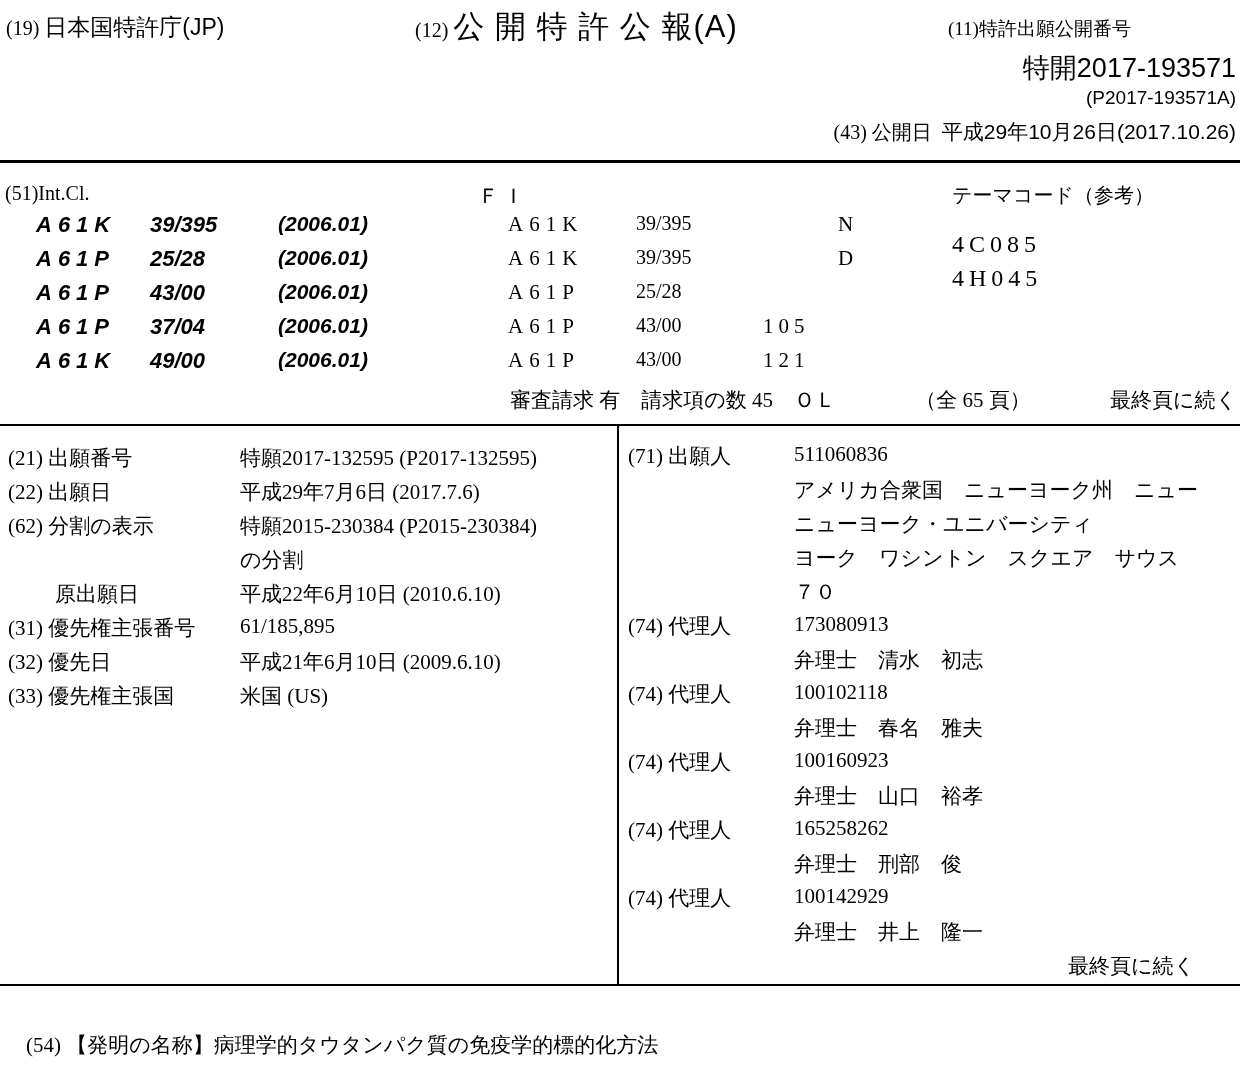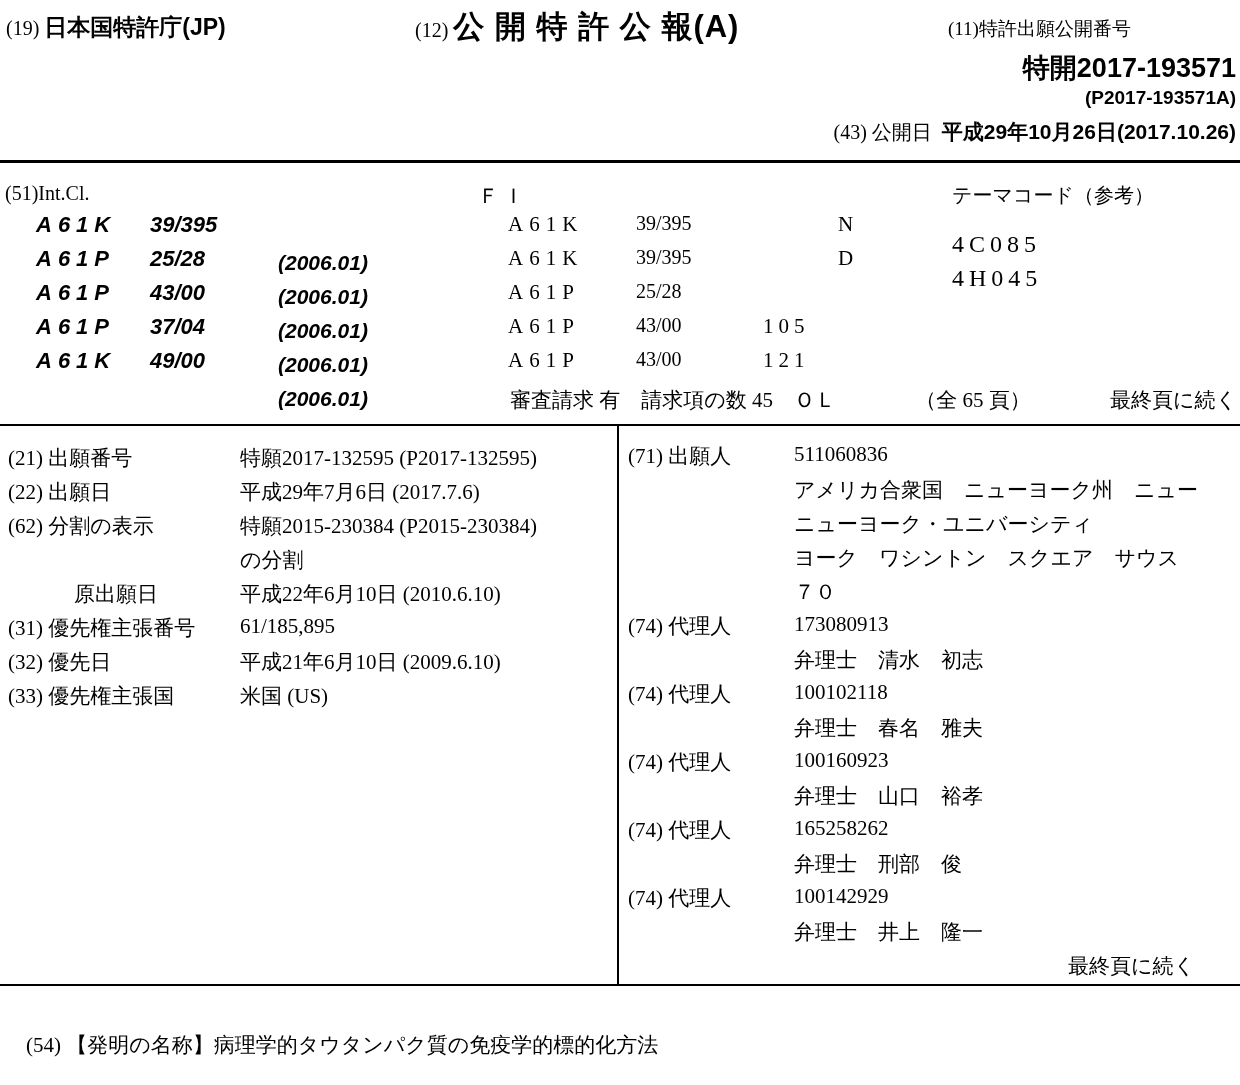--- a/index.html
+++ b/index.html
@@ -8,21 +8,21 @@
     position: relative;
     width: 1240px;
     height: 1085px;
     background: #ffffff;
     color: #000000;
     font-family: "Liberation Serif", serif;
     overflow: hidden;
   }
   .abs { position: absolute; }
   .sans { font-family: "Liberation Sans", sans-serif; }
-  .b { font-weight: bold; }
+  .b { font-weight: normal; }
 
   
   .rule { position: absolute; left: 0; width: 1240px; background: #000; }
   #rule-top { top: 160px; height: 3px; }
   #box-top { top: 424px; height: 2px; }
   #box-bottom { top: 984px; height: 2px; }
   #box-divider { position: absolute; left: 617px; top: 424px; width: 2px; height: 562px; background: #000; }
 
   
   #office { left: 6px; top: 12px; font-size: 20px; }
@@ -39,41 +39,41 @@
   #intcl-label { left: 5px; top: 182px; font-size: 20px; }
   #fi-label { left: 478px; top: 182px; font-size: 21px; letter-spacing: 4px; }
   #theme-label { left: 952px; top: 182px; font-size: 20px; }
 
   
   #class-rows { position: absolute; left: 0; top: 212px; width: 1240px; }
   .crow { position: relative; height: 34px; }
   .crow span { position: absolute; top: 0; white-space: pre; }
   .ic1 { left: 36px;  font-family: "Liberation Sans", sans-serif; font-weight: bold; font-style: italic; font-size: 22px; letter-spacing: 6px; }
   .ic2 { left: 150px; font-family: "Liberation Sans", sans-serif; font-weight: bold; font-style: italic; font-size: 22px; }
-  .ic3 { left: 278px; font-family: "Liberation Sans", sans-serif; font-weight: bold; font-style: italic; font-size: 21px; margin-top: 39px; }
+  .ic3 { left: 278px; font-family: "Liberation Sans", sans-serif; font-weight: bold; font-style: italic; font-size: 21px; }
   .fi1 { left: 508px; font-size: 21px; letter-spacing: 6px; }
   .fi2 { left: 636px; font-size: 20px; }
   .fi3 { left: 763px; font-size: 21px; letter-spacing: 5px; }
   .fi4 { left: 838px; font-size: 21px; }
   .th1 { left: 952px; font-size: 24px; letter-spacing: 5px; margin-top: 19px; }
 
   
   #request-line {
     position: absolute; left: 510px; top: 386px; width: 727px;
     display: flex; justify-content: space-between; align-items: baseline;
     font-size: 21px; white-space: pre;
   }
 
   
   #left-col { position: absolute; left: 0; top: 444px; width: 617px; }
   #right-col { position: absolute; left: 617px; top: 442px; width: 623px; }
   .lrow, .rrow { position: relative; height: 34px; font-size: 21px; }
   .lrow span, .rrow span { position: absolute; top: 0; white-space: pre; }
   .lrow .lab { left: 8px; }
-  .lrow.indent .lab { left: 55px; margin-left: 19px; }
+  .lrow.indent .lab { left: 55px; }
   .lrow .val { left: 240px; }
   .rrow .lab { left: 11px; }
   .rrow .val { left: 153px; margin-left: 24px; }
   .rrow.cont .val { left: auto; right: 45px; }
 
   
   #title-line { left: 5px; top: 1006px; font-size: 21px; white-space: pre; }
   #title-line .ttl { font-family: Liberation Mono, monospace; }
 </style>
 </head>

